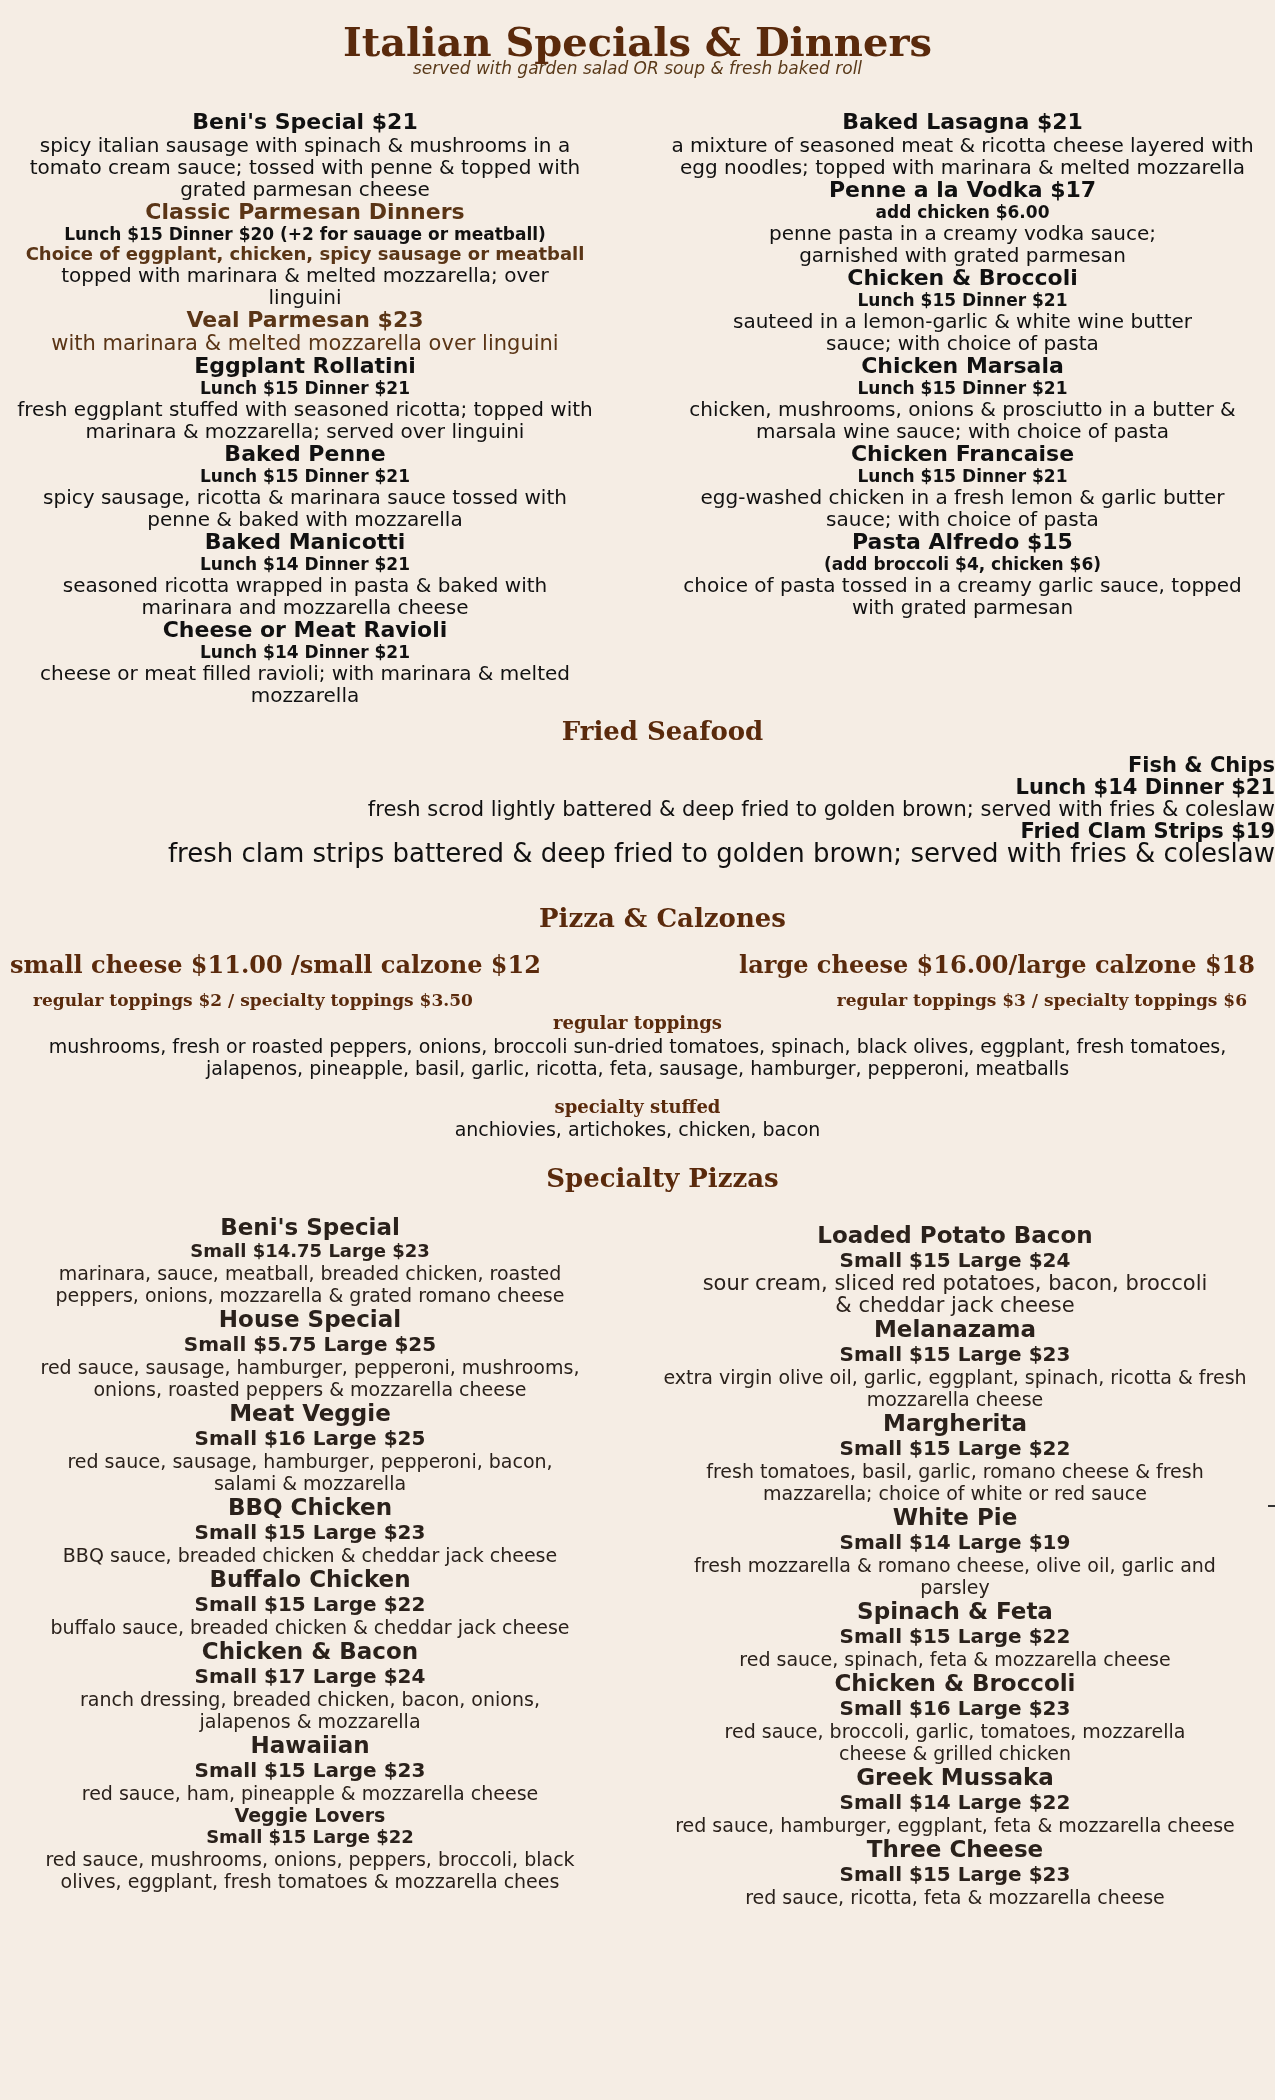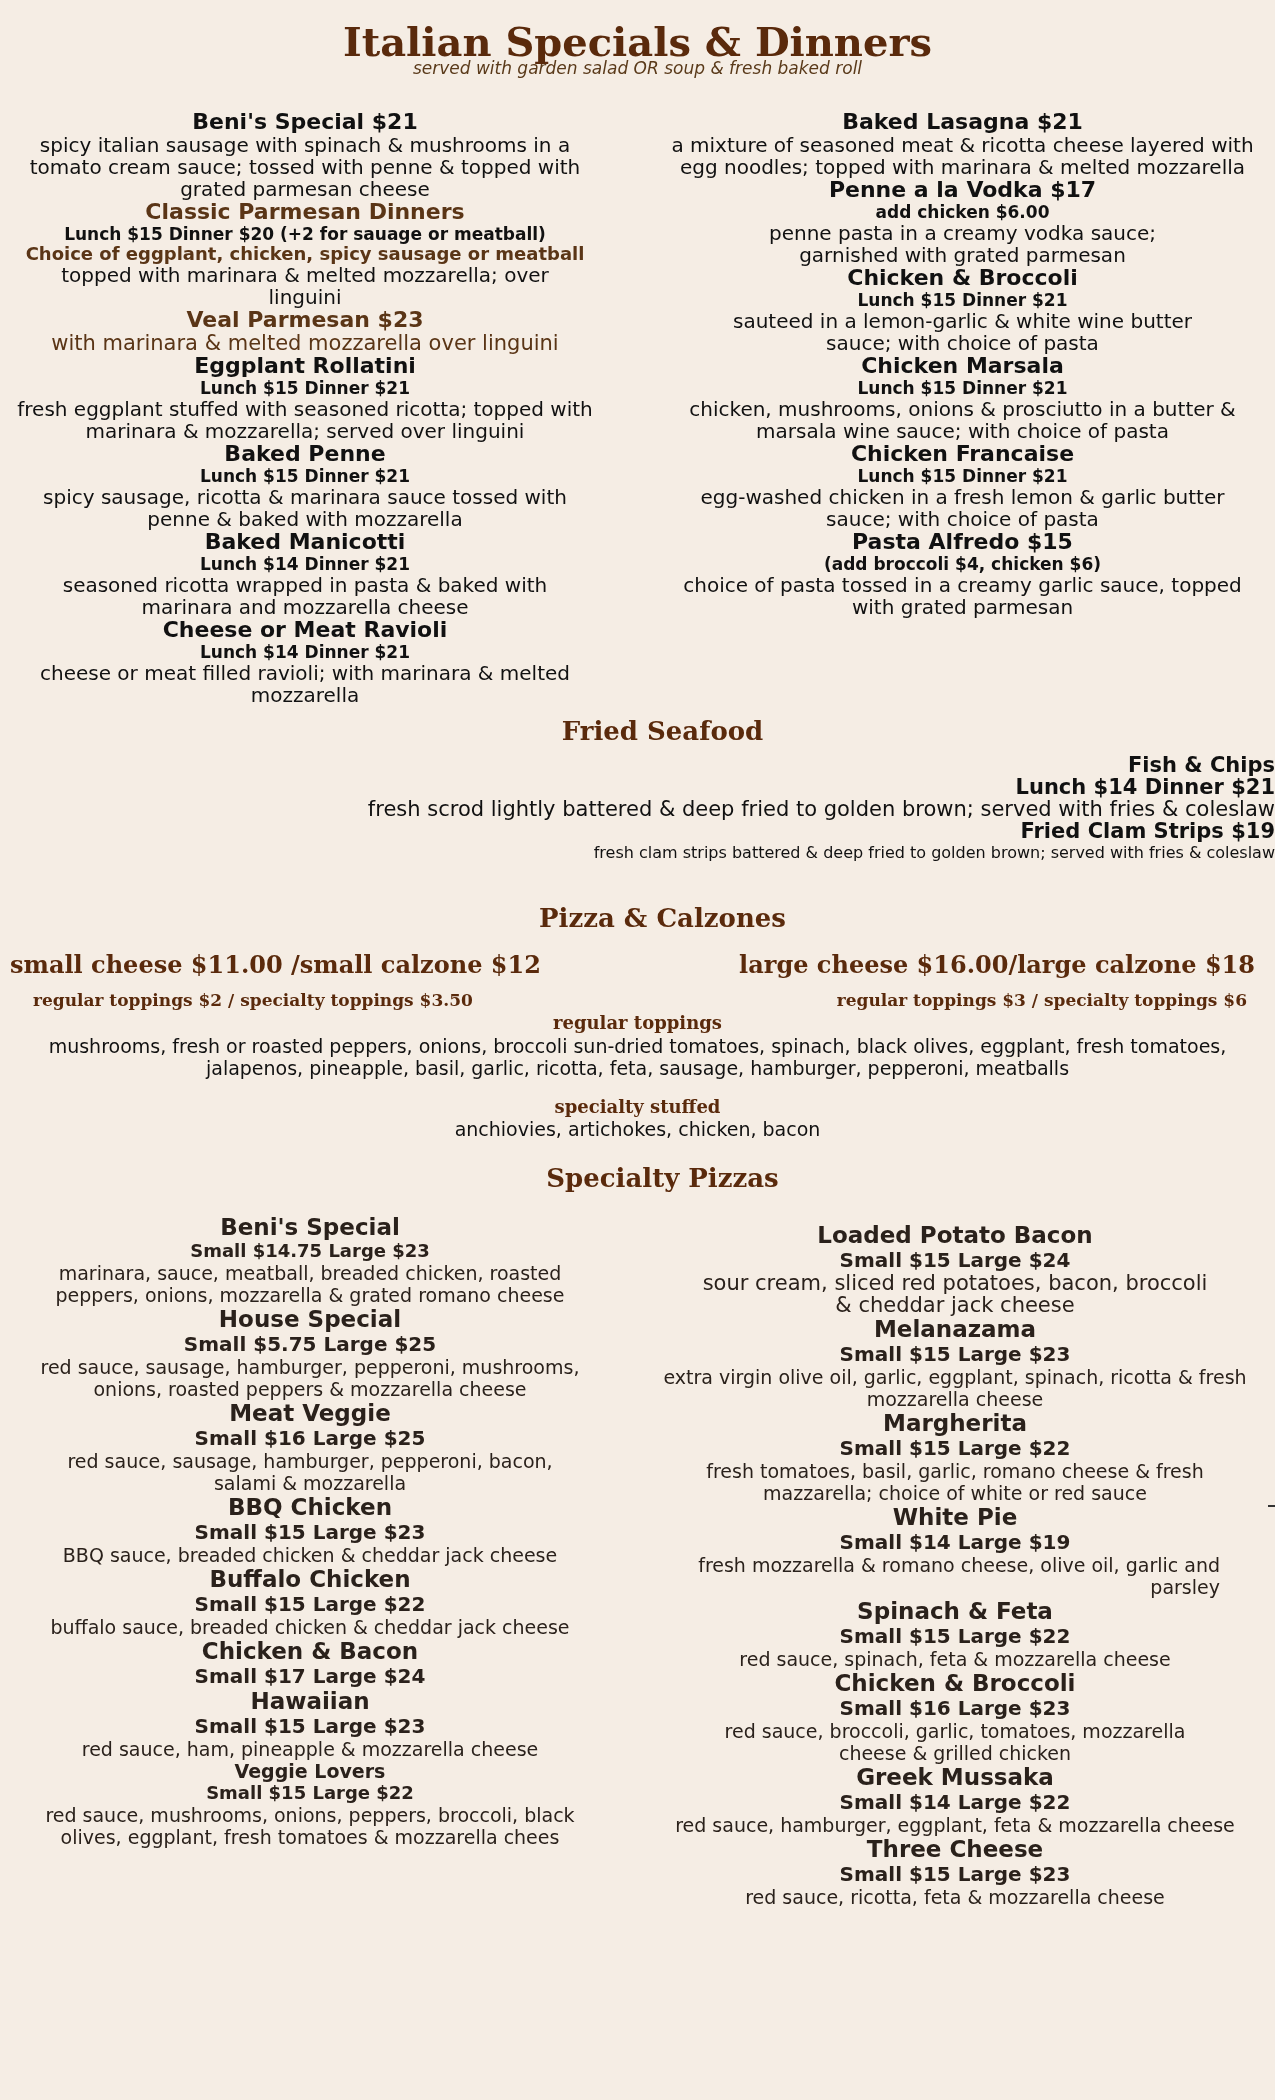--- a/index.html
+++ b/index.html
@@ -17,21 +17,21 @@
   .dish { margin:0; }
   .dname { font-weight:bold; font-size:22px; line-height:24px; }
   .dprice { font-weight:bold; font-size:17px; line-height:20px; }
   .ddesc { font-size:20px; line-height:22px; }
   .brown { color:#5a3516; }
   .sec-title { position:absolute; left:0; width:1275px; font-size:26px;padding-left:25px; }
   .seafood { position:absolute; left:0; width:1275px; top:754px; text-align:right; }
   .seafood .dname { font-size:21px; line-height:22px; }
   .seafood .dprice { font-size:21px; line-height:22px; }
   .seafood .ddesc { font-size:21px; line-height:22px; }
-  .seafood .ddesc2 { font-size:16px; line-height:22px; }
+  .seafood .ddesc2 { font-size:26px; line-height:22px; }
   .pizza-row { position:absolute; font-size:24px; }
   .pizza-sub { position:absolute; font-size:17px; }
   .topping-head { position:absolute; left:0; width:1275px; font-size:18px; }
   .topping-list { position:absolute; left:30px; width:1215px; text-align:center; font-size:19px; line-height:22px; }
   .sp .dname { font-size:23px; line-height:26px; color:#2a211b; }
   .sp .dprice { font-size:20px; line-height:24px; color:#2a211b; }
   .sp .ddesc { font-size:19px; line-height:22px; color:#2a211b; }
   .sp .dname.small { font-size:19px; line-height:22px; }
   .sp .dprice.small { font-size:18px; line-height:22px; }
   .edge-mark { position:absolute; left:1268px; top:1505px; width:7px; height:2px; background:#333; }
@@ -158,20 +158,21 @@
     <div class="ddesc">BBQ sauce, breaded chicken &amp; cheddar jack cheese</div>
   </div>
   <div class="dish">
     <div class="dname">Buffalo Chicken</div>
     <div class="dprice">Small  $15   Large  $22</div>
     <div class="ddesc">buffalo sauce, breaded chicken &amp; cheddar jack cheese</div>
   </div>
   <div class="dish">
     <div class="dname">Chicken &amp; Bacon</div>
     <div class="dprice">Small  $17   Large  $24</div>
+    <div class="ddesc" style="padding:0 50px;">ranch dressing, breaded chicken, bacon, onions, jalapenos &amp; mozzarella</div>
   </div>
   <div class="dish">
     <div class="dname">Hawaiian</div>
     <div class="dprice">Small  $15    Large  $23</div>
     <div class="ddesc">red sauce, ham, pineapple &amp; mozzarella cheese</div>
   </div>
   <div class="dish">
     <div class="dname small">Veggie Lovers</div>
     <div class="dprice small">Small $15 Large $22</div>
     <div class="ddesc" style="padding:0 20px;">red sauce, mushrooms, onions, peppers, broccoli, black olives, eggplant, fresh tomatoes &amp; mozzarella chees</div>
@@ -190,21 +191,21 @@
     <div class="ddesc">extra virgin olive oil, garlic, eggplant, spinach, ricotta &amp; fresh mozzarella cheese</div>
   </div>
   <div class="dish">
     <div class="dname">Margherita</div>
     <div class="dprice">Small  $15    Large  $22</div>
     <div class="ddesc" style="padding:0 30px;">fresh tomatoes, basil, garlic, romano cheese &amp; fresh mazzarella; choice of white or red sauce</div>
   </div>
   <div class="dish">
     <div class="dname">White Pie</div>
     <div class="dprice">Small  $14  Large  $19</div>
-    <div class="ddesc" style="padding:0 30px;text-align:right;">fresh mozzarella &amp; romano cheese, olive oil, garlic and parsley</div>
+    <div class="ddesc" style="padding:0 30px;">fresh mozzarella &amp; romano cheese, olive oil, garlic and parsley</div>
   </div>
   <div class="dish">
     <div class="dname">Spinach &amp; Feta</div>
     <div class="dprice">Small  $15    Large  $22</div>
     <div class="ddesc">red sauce, spinach, feta &amp; mozzarella cheese</div>
   </div>
   <div class="dish">
     <div class="dname">Chicken &amp; Broccoli</div>
     <div class="dprice">Small  $16   Large $23</div>
     <div class="ddesc" style="padding:0 30px;">red sauce, broccoli, garlic, tomatoes, mozzarella cheese &amp; grilled chicken</div>

